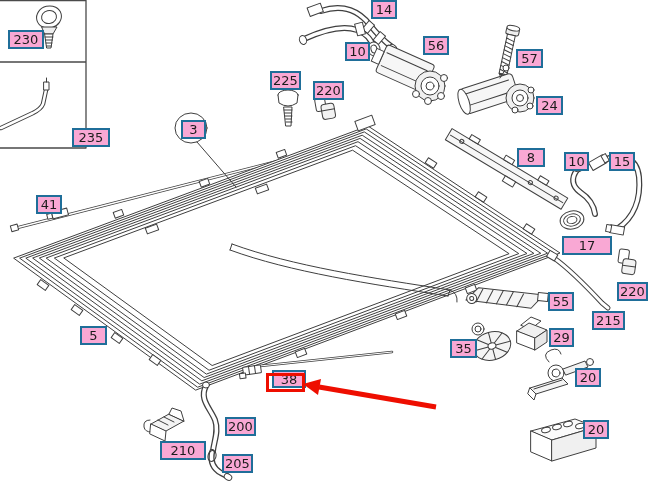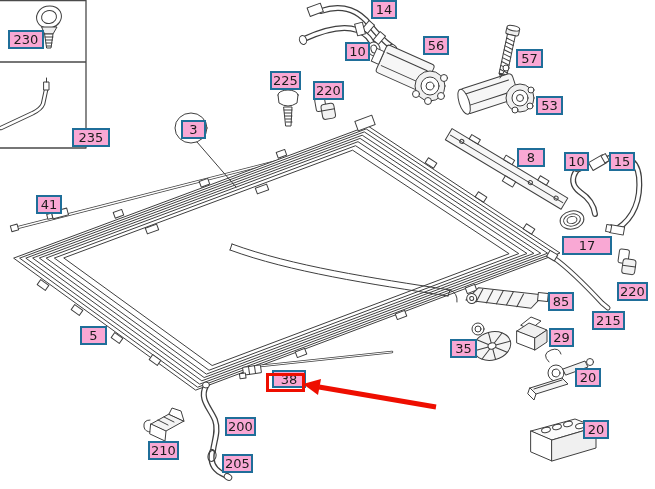--- a/index.html
+++ b/index.html
@@ -304,34 +304,34 @@
     <div class="part-label" style="left:8px;top:30px;width:36px">230</div>
     <div class="part-label" style="left:72px;top:128px;width:38px">235</div>
     <div class="part-label" style="left:36px;top:195px;width:26px">41</div>
     <div class="part-label" style="left:181px;top:120px;width:25px">3</div>
     <div class="part-label" style="left:371px;top:0px;width:26px">14</div>
     <div class="part-label" style="left:345px;top:42px;width:25px">10</div>
     <div class="part-label" style="left:423px;top:36px;width:26px">56</div>
     <div class="part-label" style="left:270px;top:71px;width:31px">225</div>
     <div class="part-label" style="left:313px;top:81px;width:31px">220</div>
     <div class="part-label" style="left:516px;top:49px;width:27px">57</div>
-    <div class="part-label" style="left:536px;top:96px;width:27px">53</div>
+    <div class="part-label" style="left:536px;top:96px;width:27px">24</div>
     <div class="part-label" style="left:517px;top:148px;width:28px">8</div>
     <div class="part-label" style="left:564px;top:152px;width:25px">10</div>
     <div class="part-label" style="left:609px;top:152px;width:26px">15</div>
     <div class="part-label" style="left:562px;top:236px;width:50px">17</div>
     <div class="part-label" style="left:617px;top:282px;width:31px">220</div>
     <div class="part-label" style="left:592px;top:311px;width:33px">215</div>
-    <div class="part-label" style="left:548px;top:292px;width:26px">85</div>
+    <div class="part-label" style="left:548px;top:292px;width:26px">55</div>
     <div class="part-label" style="left:450px;top:339px;width:27px">35</div>
     <div class="part-label" style="left:549px;top:328px;width:25px">29</div>
     <div class="part-label" style="left:575px;top:368px;width:26px">20</div>
     <div class="part-label" style="left:583px;top:420px;width:26px">20</div>
     <div class="part-label" style="left:80px;top:326px;width:27px">5</div>
-    <div class="part-label" style="left:148px;top:441px;width:31px">210</div>
+    <div class="part-label" style="left:160px;top:441px;width:46px">210</div>
     <div class="part-label" style="left:225px;top:417px;width:31px">200</div>
     <div class="part-label" style="left:222px;top:454px;width:31px">205</div>
     <div class="part-label" style="left:272px;top:370px;width:34px;height:18px">38</div>
 
     <div class="hl-box" style="left:266px;top:373px;width:39px;height:19px"></div>
   </div>
 
   <svg id="overlay" width="655" height="489" viewBox="0 0 655 489">
     <g>
       <line x1="436" y1="407" x2="319" y2="387" stroke="#ee0e00" stroke-width="5"></line>

